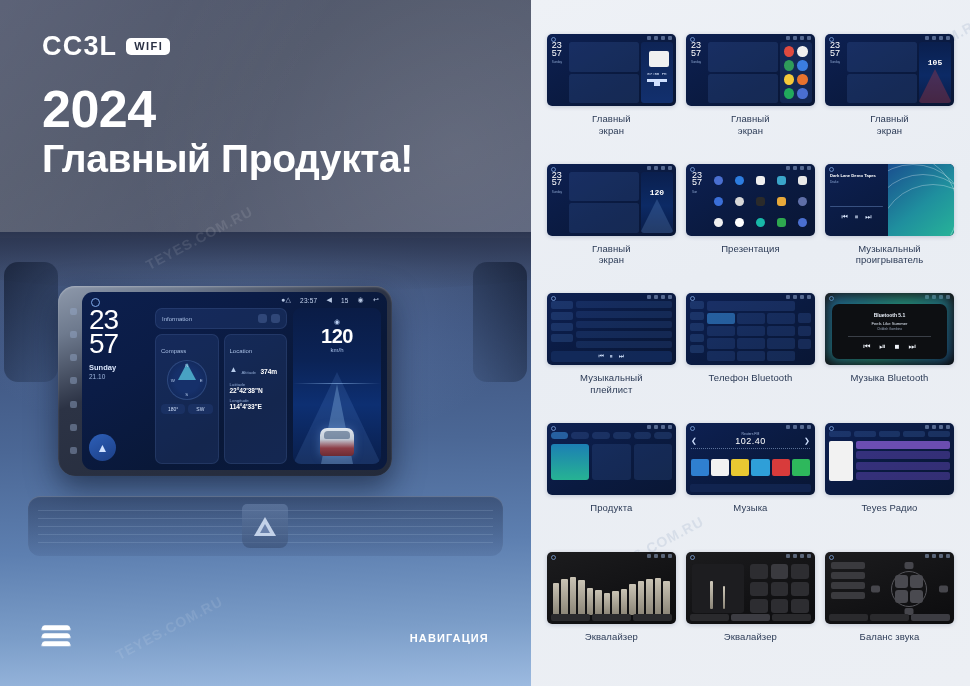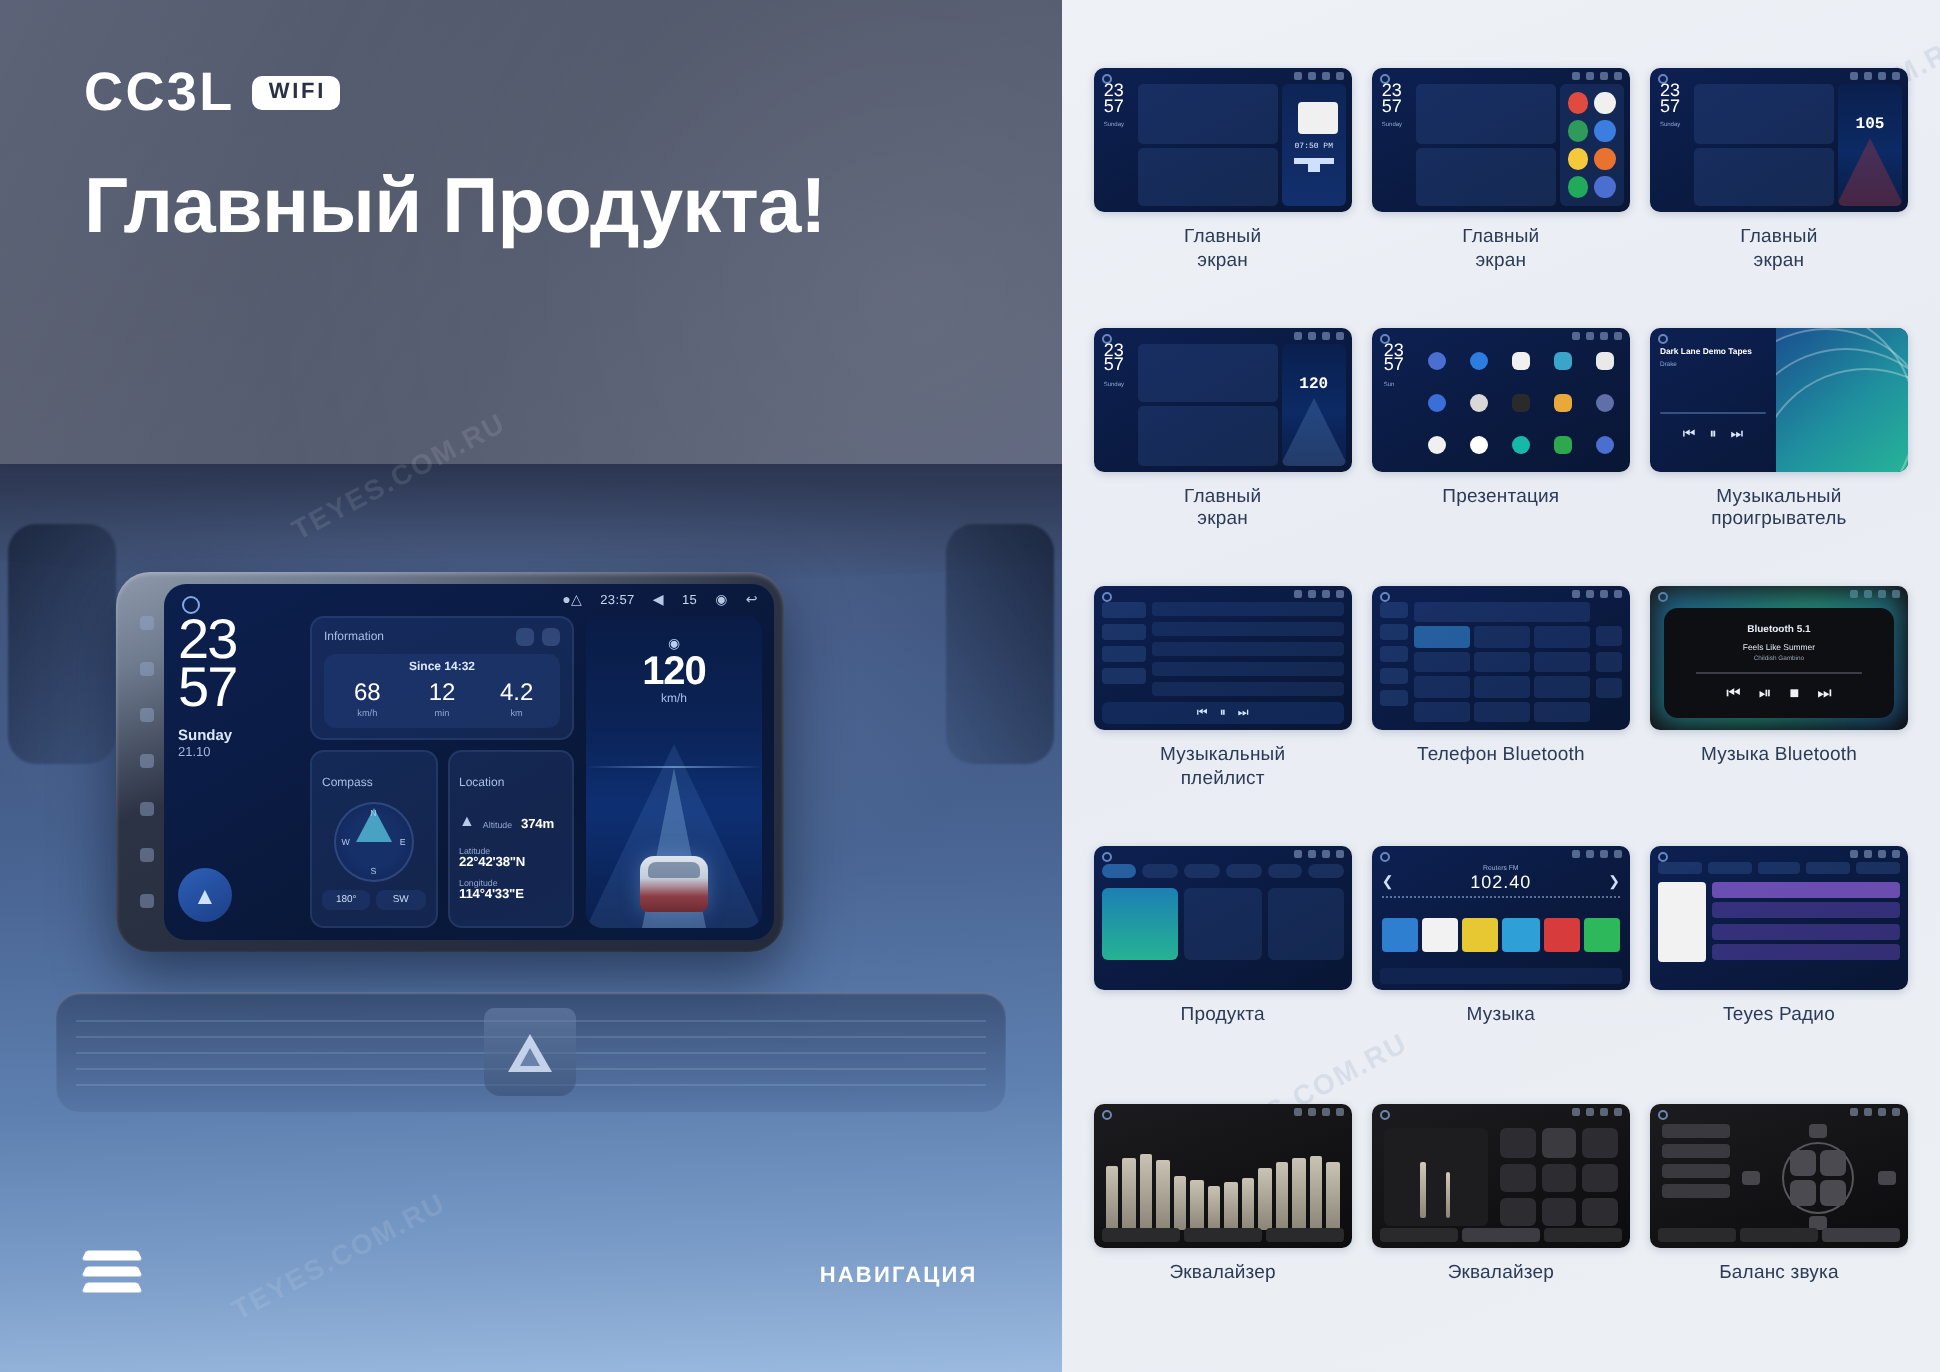--- a/index.html
+++ b/index.html
@@ -335,20 +335,21 @@
 
   <div class="left-panel">
     <div class="lp-sheen"></div>
 
     <div class="brand">
       <span class="brand-name">CC3L</span>
       <span class="wifi-badge">WIFI</span>
     </div>
 
     <div class="headline">
+      <div class="yr">2024</div>
       <div class="l2">Главный Продукта!</div>
     </div>
 
     <div class="dash">
       <div class="dash-glass"></div>
       <div class="dash-rim"></div>
       <div class="side-vent l"></div>
       <div class="side-vent r"></div>
 
       <div class="head-unit">
@@ -383,37 +384,20 @@
             </div>
 
             <div class="hu-col-mid">
               <div class="hu-card">
                 <div class="hu-card-hd">
                   <span class="hu-card-title">Information</span>
                   <span class="hu-card-icons">
                     <i></i>
                     <i></i>
                   </span>
-                </div>
-                <div class="hu-info-inner">
-                  <div class="hu-since">Since 14:32</div>
-                  <div class="hu-stats">
-                    <div class="hu-stat">
-                      <b>68</b>
-                      <s>km/h</s>
-                    </div>
-                    <div class="hu-stat">
-                      <b>12</b>
-                      <s>min</s>
-                    </div>
-                    <div class="hu-stat">
-                      <b>4.2</b>
-                      <s>km</s>
-                    </div>
-                  </div>
                 </div>
               </div>
 
               <div class="hu-row2">
                 <div class="hu-compass">
                   <span class="hu-card-title">Compass</span>
                   <div class="hu-compass-dial">
                     <div class="hu-needle"></div>
                     <div class="hu-compass-pts">
                       <span class="hu-cp-n">N</span>

